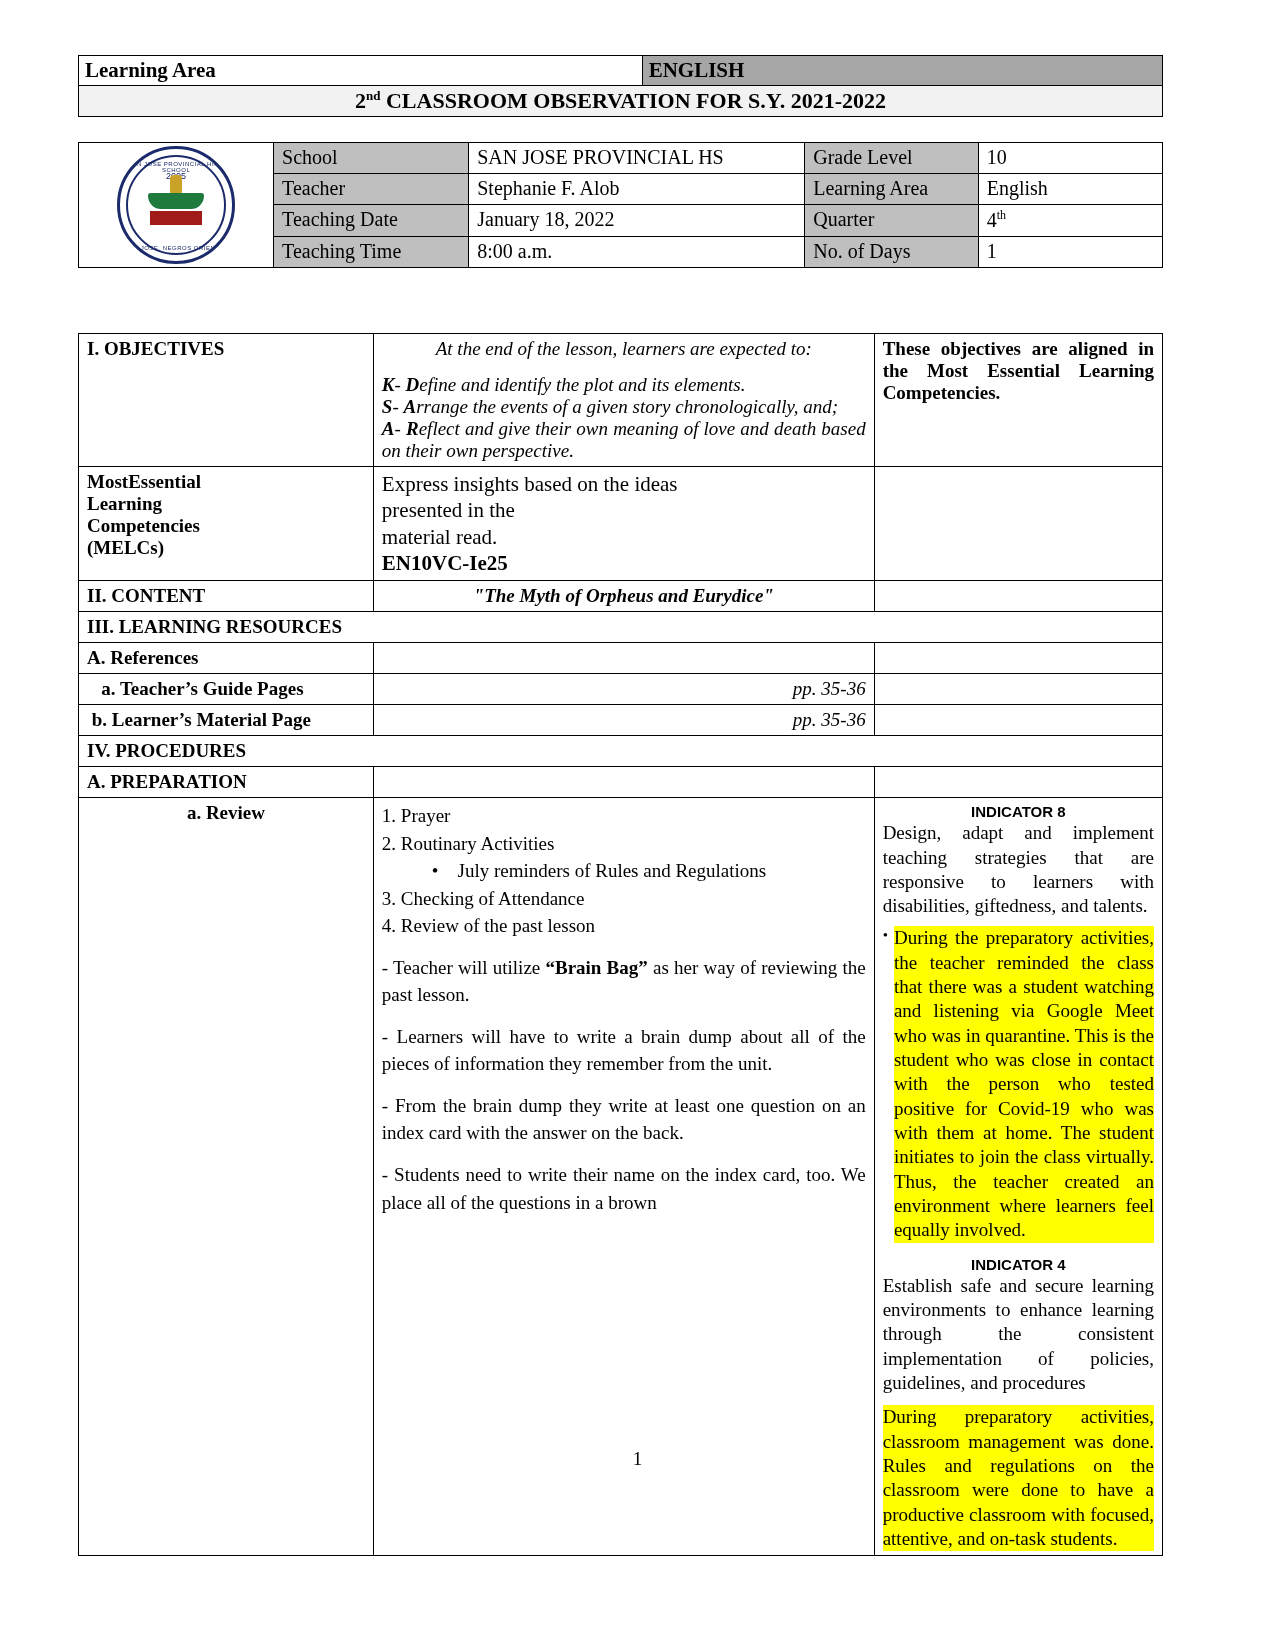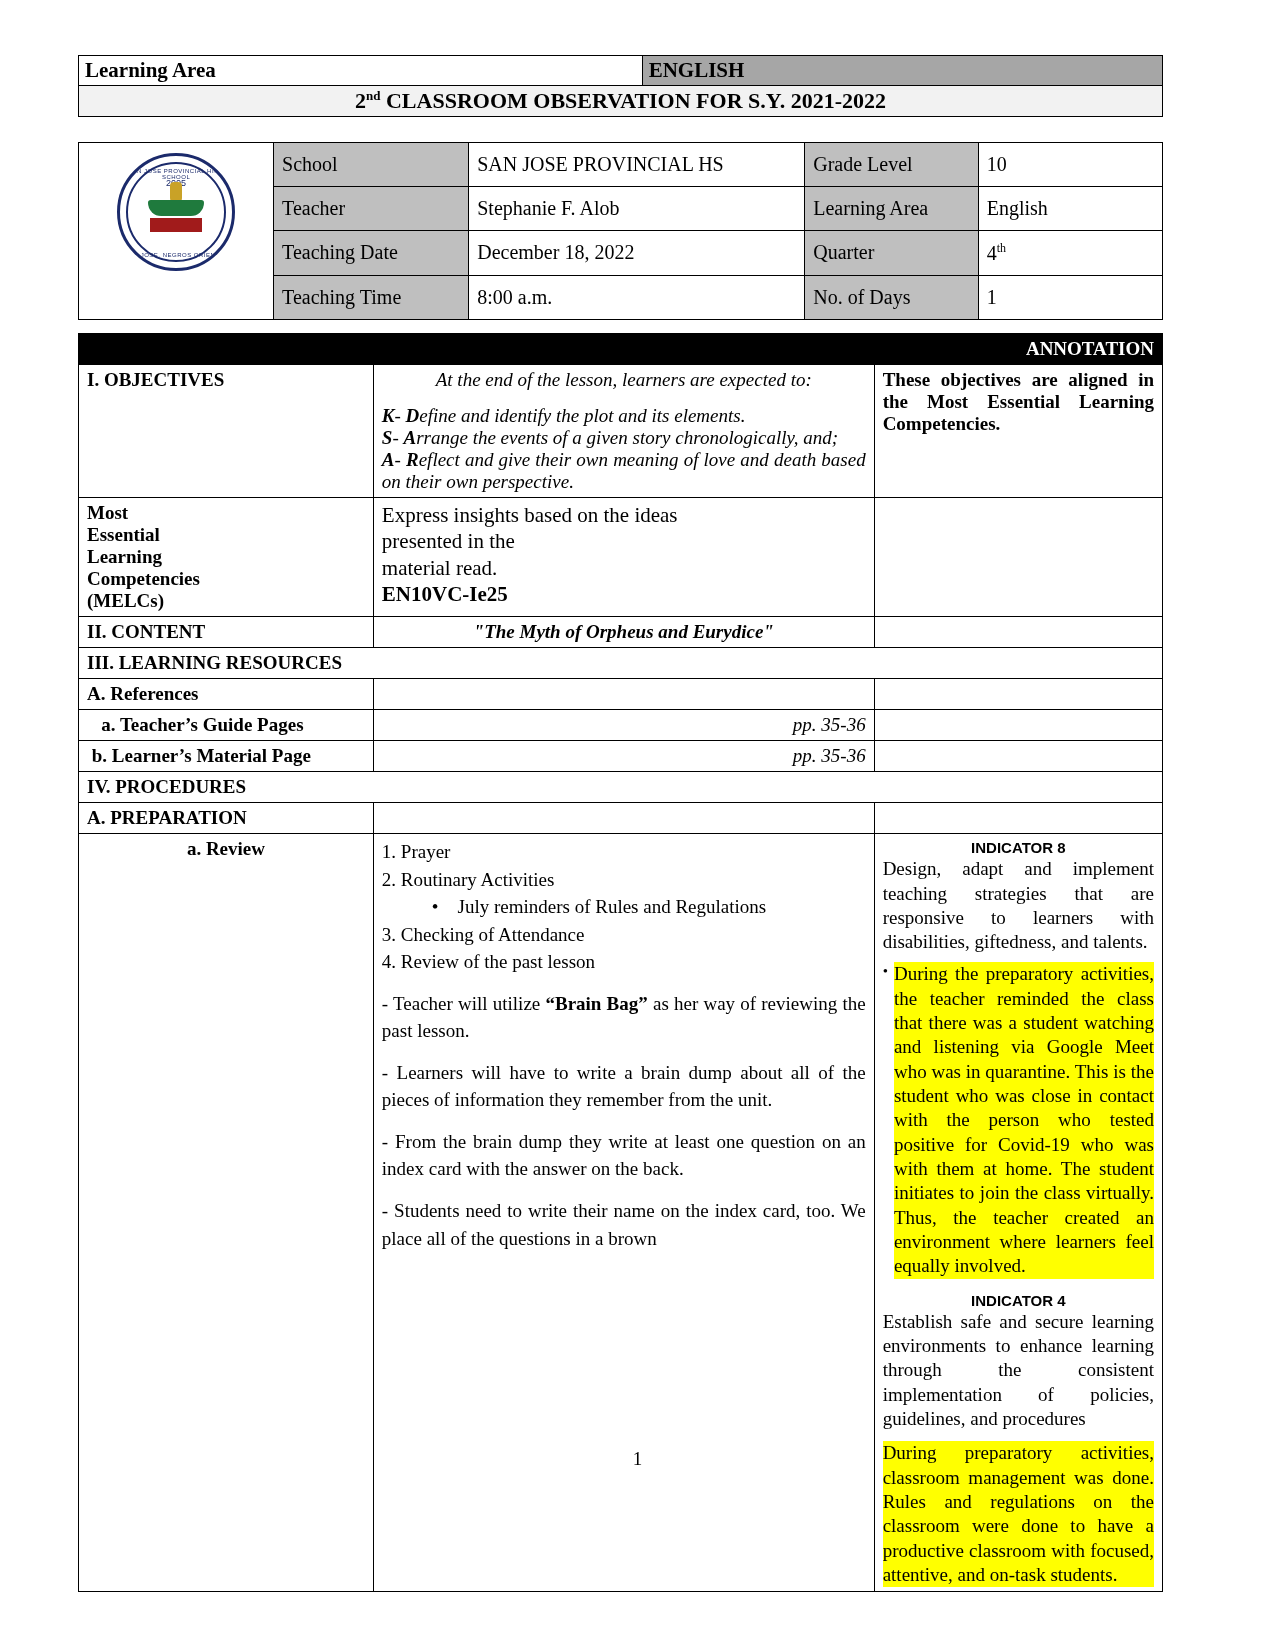--- a/index.html
+++ b/index.html
@@ -68,21 +68,21 @@
     width: 1085px;
   }
   table.info {
     border-collapse: collapse;
     width: 100%;
     table-layout: fixed;
   }
   table.info td {
     border: 1px solid #000;
     font-size: 20px;
-    padding: 10px 8px;
+    padding: 3px 8px;
     vertical-align: top;
     height: 22px;
   }
   td.logo-cell {
     width: 192px;
     border: 1px solid #000;
     text-align: center;
     vertical-align: middle;
     padding: 4px;
   }
@@ -332,21 +332,21 @@
           <td>10</td>
         </tr>
         <tr>
           <td class="lbl">Teacher</td>
           <td>Stephanie F. Alob</td>
           <td class="lbl">Learning Area</td>
           <td>English</td>
         </tr>
         <tr>
           <td class="lbl">Teaching Date</td>
-          <td>December 18, 2022</td>
+          <td>January 18, 2022</td>
           <td class="lbl">Quarter</td>
           <td><span>4</span><sup>th</sup></td>
         </tr>
         <tr>
           <td class="lbl">Teaching Time</td>
           <td>8:00 a.m.</td>
           <td class="lbl">No. of Days</td>
           <td>1</td>
         </tr>
       </tbody>
@@ -355,24 +355,20 @@
 
   <div class="main-wrap">
     <table class="main">
       <colgroup>
         <col style="width:27.2%">
           <col style="width:46.2%">
           <col style="width:26.6%">
       </colgroup>
       <tbody>
 
-        <tr>
-          <td class="band-left" colspan="2">&nbsp;</td>
-          <td class="band">ANNOTATION</td>
-        </tr>
 
         <tr>
           <td class="sec-title">I. OBJECTIVES</td>
           <td>
             <div class="obj-head">At the end of the lesson, learners are expected to:</div>
             <div class="gap"></div>
             <div class="obj-body">
               <b><span>K</span></b><span>- </span><b><span>D</span></b><span>efine and identify the plot and its elements.</span>
             </div>
             <div class="obj-body">
@@ -380,21 +376,21 @@
             </div>
             <div class="obj-body">
               <b><span>A</span></b><span>- </span><b><span>R</span></b><span>eflect and give their own meaning of love and death based on their own perspective.</span>
             </div>
           </td>
           <td class="annot">These objectives are aligned in the Most Essential Learning Competencies.</td>
         </tr>
 
         <tr>
           <td class="sec-title">
-            <div style="display:flex;justify-content:space-between;flex-direction:column;">
+            <div style="display:flex;">
               <span>Most</span>
               <span>Essential</span>
             </div>
             <div>Learning</div>
             <div>Competencies</div>
             <div>(MELCs)</div>
           </td>
           <td>
             <div class="melc-txt">Express insights based on the ideas</div>
             <div class="melc-txt">presented in the</div>

